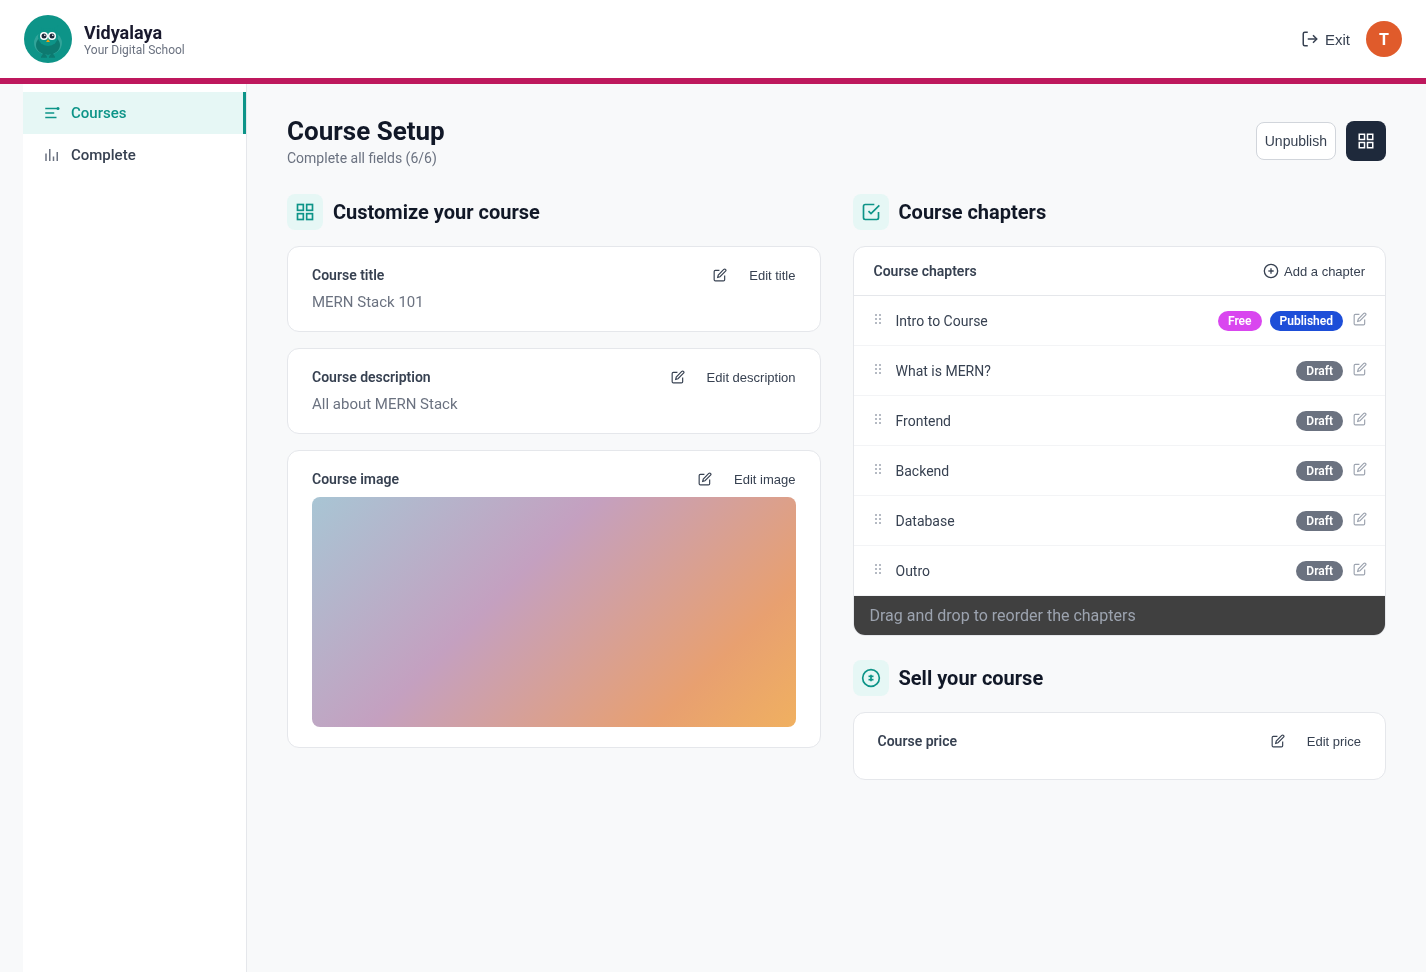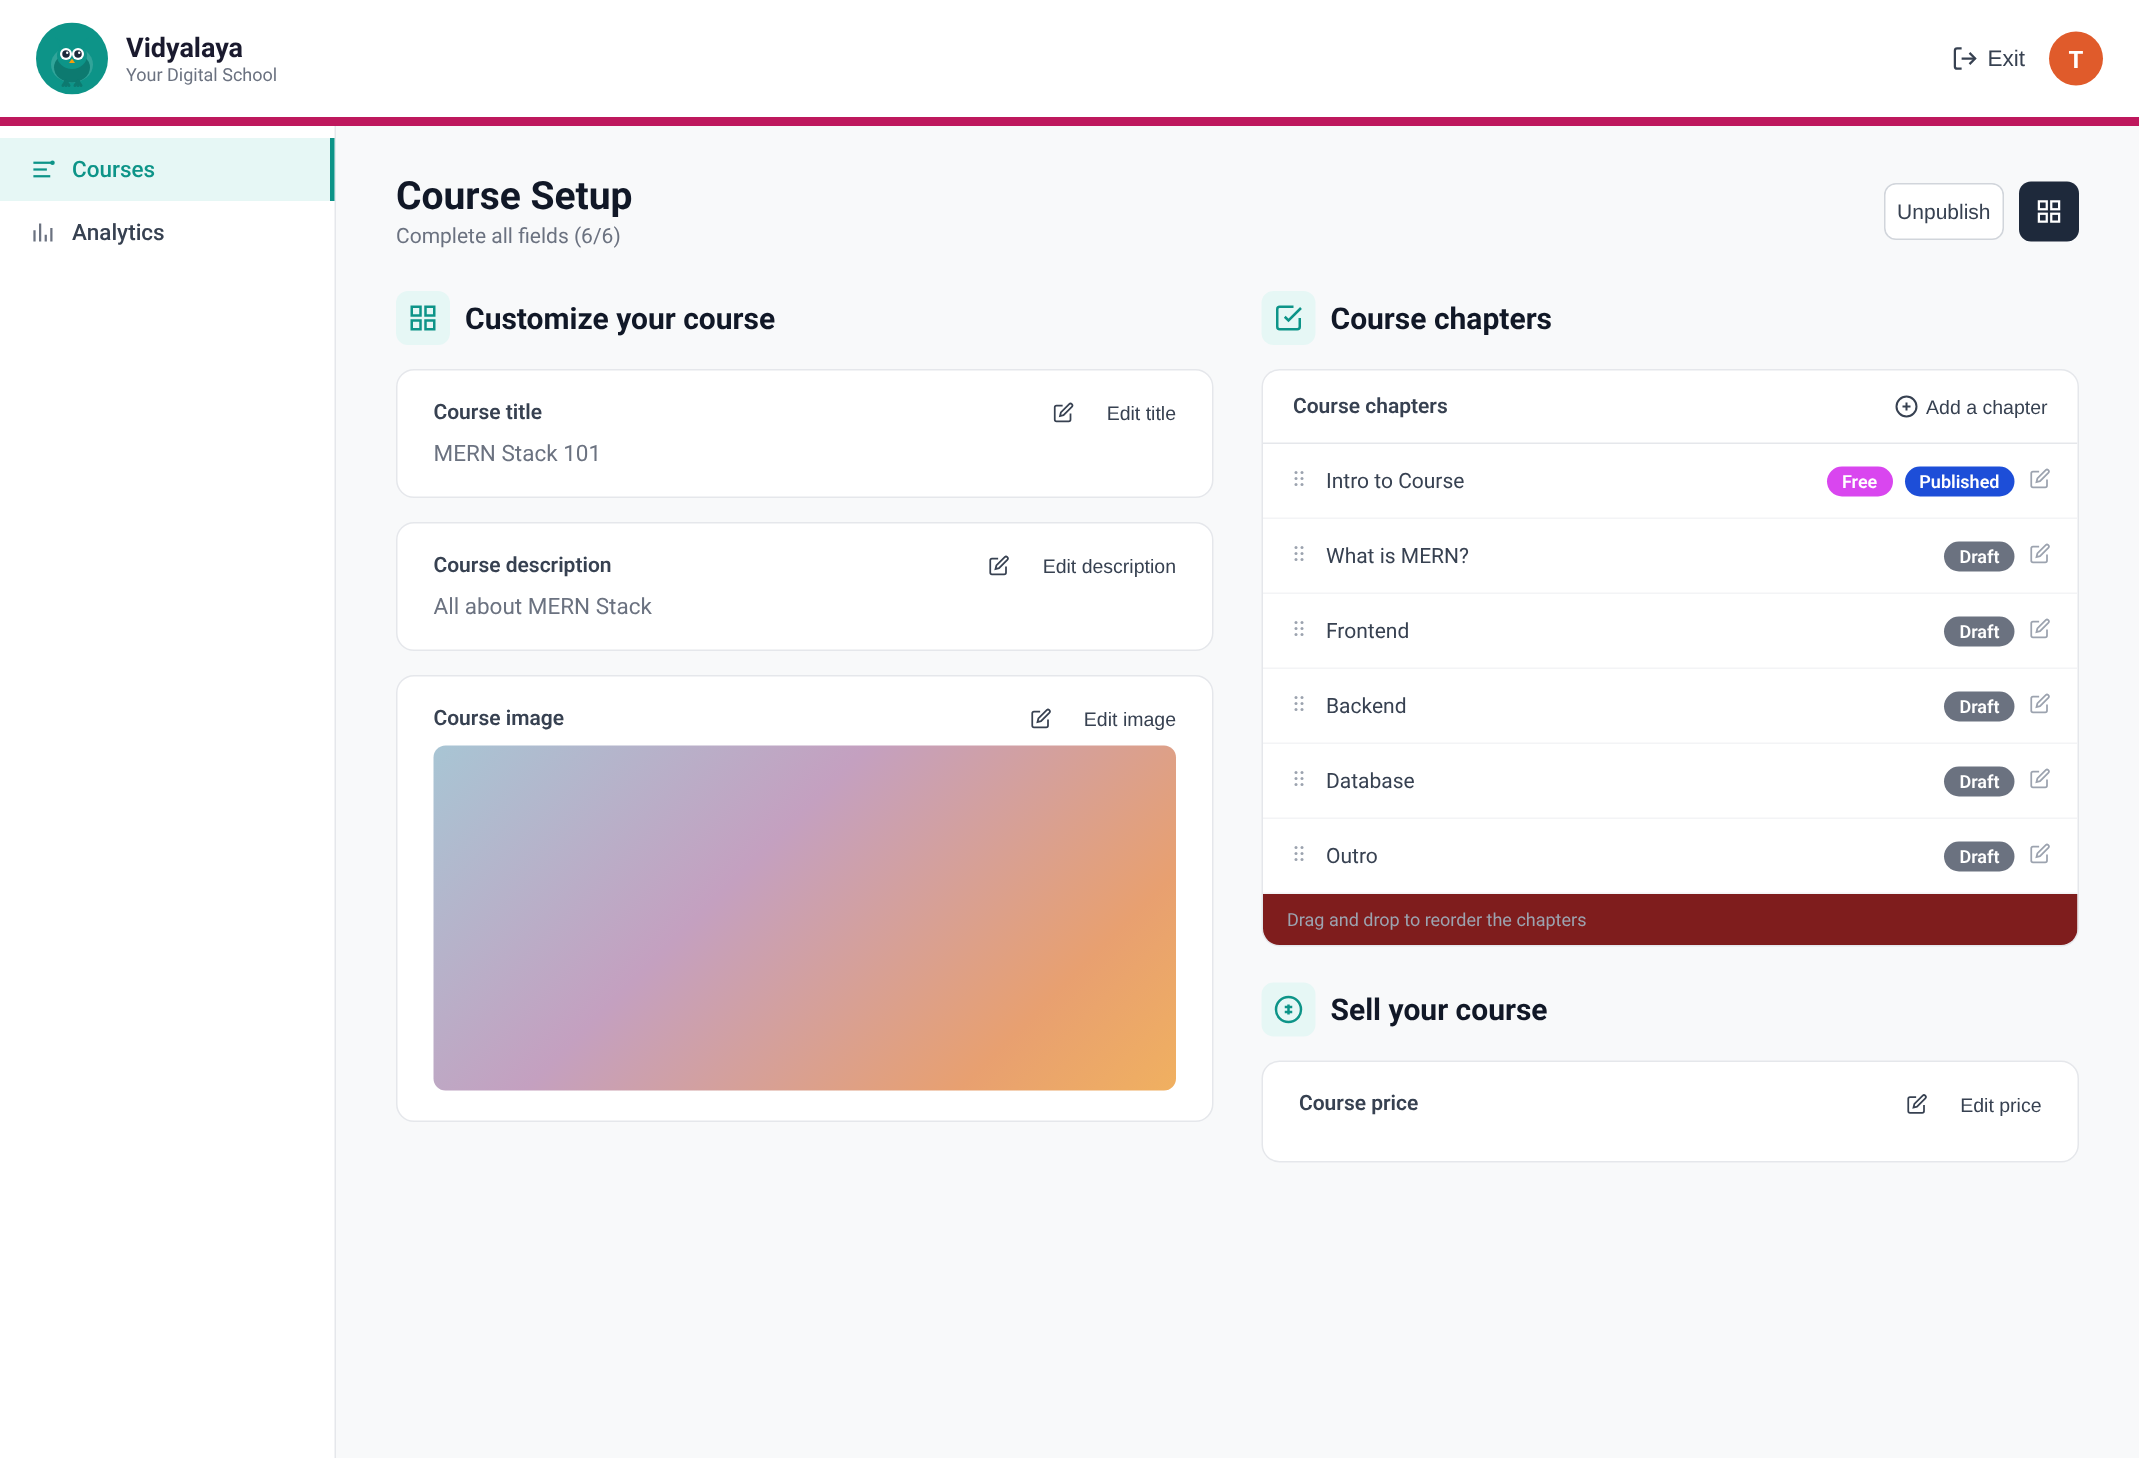--- a/index.html
+++ b/index.html
@@ -1,21 +1,21 @@
 <!DOCTYPE html>
 <html><head>
   <meta charset="utf-8">
   <style>
     * { box-sizing: border-box; margin: 0; padding: 0; }
     body { font-family: -apple-system, BlinkMacSystemFont, 'Segoe UI', Roboto, sans-serif; background: #f8f9fa; color: #1a1a2e; }
 
     
     .app-wrapper { display: flex; flex-direction: column; height: 100vh; }
     .top-bar { display: flex; align-items: center; justify-content: space-between; background: #fff; border-bottom: 6px solid #be185d; padding: 0 24px; height: 84px; flex-shrink: 0; }
-    .main-area { display: flex; flex: 1; overflow: hidden; }
+    .main-area { display: flex; flex: 1; overflow: hidden; margin-left: 23px; }
     .sidebar { width: 224px; background: #fff; border-right: 1px solid #e5e7eb; flex-shrink: 0; padding-top: 8px; }
     .content { flex: 1; overflow-y: auto; padding: 32px 40px; }
 
     
     .logo-area { display: flex; align-items: center; gap: 12px; }
     .logo-text { display: flex; flex-direction: column; }
     .logo-name { font-size: 18px; font-weight: 700; color: #1a1a2e; }
     .logo-sub { font-size: 12px; color: #6b7280; }
     .top-bar-right { display: flex; align-items: center; gap: 16px; }
     .exit-btn { display: flex; align-items: center; gap: 6px; background: none; border: none; cursor: pointer; font-size: 15px; color: #374151; font-weight: 500; }
@@ -66,21 +66,21 @@
     .chapter-row:last-child { border-bottom: none; }
     .chapter-left { display: flex; align-items: center; gap: 10px; }
     .drag-handle { color: #9ca3af; font-size: 14px; cursor: grab; }
     .chapter-name { font-size: 14px; color: #374151; text-align: right; }
     .chapter-right { display: flex; align-items: center; gap: 8px; }
     .badge { padding: 3px 10px; border-radius: 20px; font-size: 12px; font-weight: 600; }
     .badge-free { background: #d946ef; color: #fff; }
     .badge-published { background: #1d4ed8; color: #fff; }
     .badge-draft { background: #6b7280; color: #fff; }
     .edit-chapter-btn { background: none; border: none; cursor: pointer; color: #9ca3af; font-size: 14px; padding: 2px; }
-    .drag-hint { padding: 10px 16px; font-size: 12px; color: #9ca3af; background: #7f1d1d; }
+    .drag-hint { padding: 10px 16px; font-size: 16px; color: #9ca3af; background: #404040; }
 
     
     .sell-section { margin-top: 24px; }
     .sell-card { background: #fff; border: 1px solid #e5e7eb; border-radius: 12px; padding: 20px 24px; }
 
     
     .owl-svg { width: 48px; height: 48px; }
   </style>
 </head>
 <body>
@@ -146,21 +146,21 @@
         </svg>
         <span style="color:#0d9488;">Courses</span>
       </div>
       <div class="sidebar-item">
         <svg width="18" height="18" viewBox="0 0 24 24" fill="none" stroke="#6b7280" stroke-width="2">
           <line x1="4" y1="20" x2="4" y2="10"></line>
           <line x1="9" y1="20" x2="9" y2="4"></line>
           <line x1="14" y1="20" x2="14" y2="14"></line>
           <line x1="19" y1="20" x2="19" y2="8"></line>
         </svg>
-        <span>Analytics</span>
+        <span>Complete</span>
       </div>
     </aside>
 
     <main class="content">
 
       <div class="page-header">
         <div class="page-header-row">
           <div>
             <h1 class="page-title">Course Setup</h1>
             <p class="page-subtitle">Complete all fields (6/6)</p>

